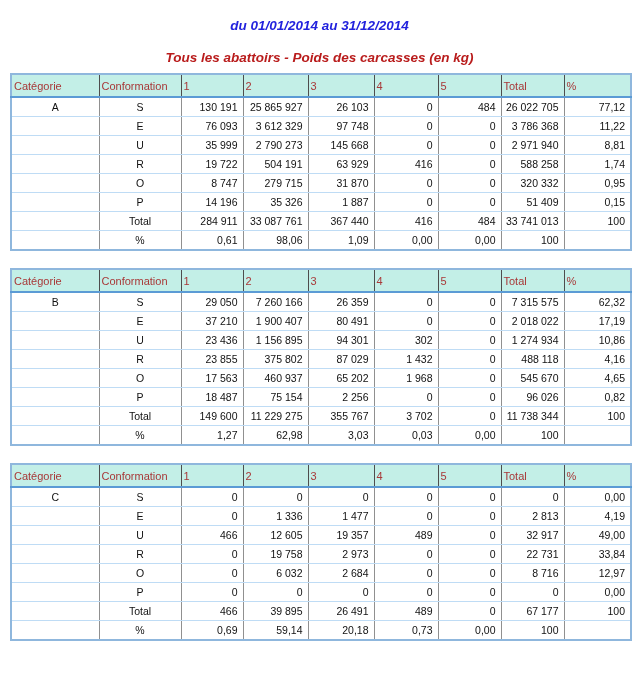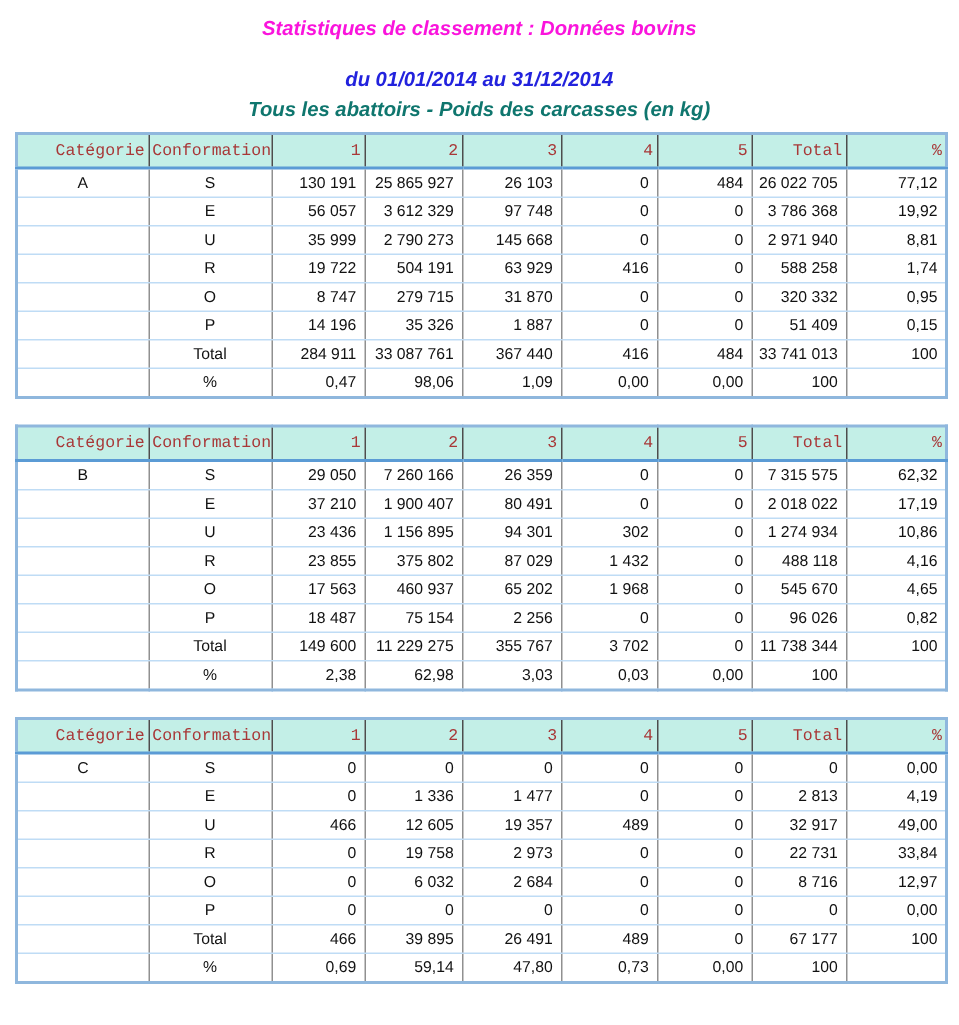--- a/index.html
+++ b/index.html
@@ -11,41 +11,40 @@
   .report{width:639px;}
   .title{
     text-align:center;
     font-weight:bold;
     font-style:italic;
     font-size:13.5px;
     line-height:16px;
   }
   .title-main{color:#fa14dc;margin:11px 0 0 0;}
   .title-date{color:#2222dd;margin:18px 0 0 0;}
-  .title-sub{color:#0f766e;margin:4px 0 7px 0;}
+  .title-sub{color:#b91c1c;margin:16px 0 7px 0;}
 
   table.stats{
     border-collapse:collapse;
     table-layout:fixed;
     width:620px;
     margin:0 0 17px 10px;
     border:2px solid #8fb7dd;
   }
   table.stats th{
     background:#c3efe7;
     color:#a83838;
     font-weight:normal;
     font-size:11px;
     height:21px;
-    text-align:right;
+    text-align:left;
     padding:0 2px;
     border-left:1px solid #4d4d4d;
     border-right:1px solid #4d4d4d;
     border-bottom:2px solid #5b9bd5;
-    font-family:Liberation Mono, monospace;
   }
   table.stats td{
     font-size:10.5px;
     color:#111111;
     height:18px;
     padding:0;
     border-left:1px solid #909090;
     border-right:1px solid #909090;
     border-top:1px solid #bfdcf5;
     border-bottom:1px solid #bfdcf5;
@@ -53,21 +52,20 @@
     overflow:hidden;
     white-space:nowrap;
   }
   table.stats td.center{text-align:center;}
   table.stats td.num{text-align:right;padding-right:5px;}
 </style>
 </head>
 <body>
 
 <div class="report">
-  <div class="title title-main">Statistiques de classement : Données bovins</div>
   <div class="title title-date">du 01/01/2014 au 31/12/2014</div>
   <div class="title title-sub">Tous les abattoirs - Poids des carcasses (en kg)</div>
   <div id="tables">
       <table class="stats">
         <colgroup>
           <col style="width: 88px;">
           <col style="width: 82px;">
           <col style="width: 62px;">
           <col style="width: 65px;">
           <col style="width: 66px;">
@@ -97,27 +95,27 @@
             <td class="num">25 865 927</td>
             <td class="num">26 103</td>
             <td class="num">0</td>
             <td class="num">484</td>
             <td class="num">26 022 705</td>
             <td class="num">77,12</td>
           </tr>
           <tr>
             <td class="center"></td>
             <td class="center">E</td>
-            <td class="num">56 057</td>
+            <td class="num">76 093</td>
             <td class="num">3 612 329</td>
             <td class="num">97 748</td>
             <td class="num">0</td>
             <td class="num">0</td>
             <td class="num">3 786 368</td>
-            <td class="num">19,92</td>
+            <td class="num">11,22</td>
           </tr>
           <tr>
             <td class="center"></td>
             <td class="center">U</td>
             <td class="num">35 999</td>
             <td class="num">2 790 273</td>
             <td class="num">145 668</td>
             <td class="num">0</td>
             <td class="num">0</td>
             <td class="num">2 971 940</td>
@@ -163,21 +161,21 @@
             <td class="num">33 087 761</td>
             <td class="num">367 440</td>
             <td class="num">416</td>
             <td class="num">484</td>
             <td class="num">33 741 013</td>
             <td class="num">100</td>
           </tr>
           <tr>
             <td class="center"></td>
             <td class="center">%</td>
-            <td class="num">0,47</td>
+            <td class="num">0,61</td>
             <td class="num">98,06</td>
             <td class="num">1,09</td>
             <td class="num">0,00</td>
             <td class="num">0,00</td>
             <td class="num">100</td>
             <td class="num"></td>
           </tr>
         </tbody>
       </table>
       <table class="stats">
@@ -279,21 +277,21 @@
             <td class="num">11 229 275</td>
             <td class="num">355 767</td>
             <td class="num">3 702</td>
             <td class="num">0</td>
             <td class="num">11 738 344</td>
             <td class="num">100</td>
           </tr>
           <tr>
             <td class="center"></td>
             <td class="center">%</td>
-            <td class="num">2,38</td>
+            <td class="num">1,27</td>
             <td class="num">62,98</td>
             <td class="num">3,03</td>
             <td class="num">0,03</td>
             <td class="num">0,00</td>
             <td class="num">100</td>
             <td class="num"></td>
           </tr>
         </tbody>
       </table>
       <table class="stats">
@@ -397,21 +395,21 @@
             <td class="num">489</td>
             <td class="num">0</td>
             <td class="num">67 177</td>
             <td class="num">100</td>
           </tr>
           <tr>
             <td class="center"></td>
             <td class="center">%</td>
             <td class="num">0,69</td>
             <td class="num">59,14</td>
-            <td class="num">47,80</td>
+            <td class="num">20,18</td>
             <td class="num">0,73</td>
             <td class="num">0,00</td>
             <td class="num">100</td>
             <td class="num"></td>
           </tr>
         </tbody>
       </table>
     </div>
 </div>
 

